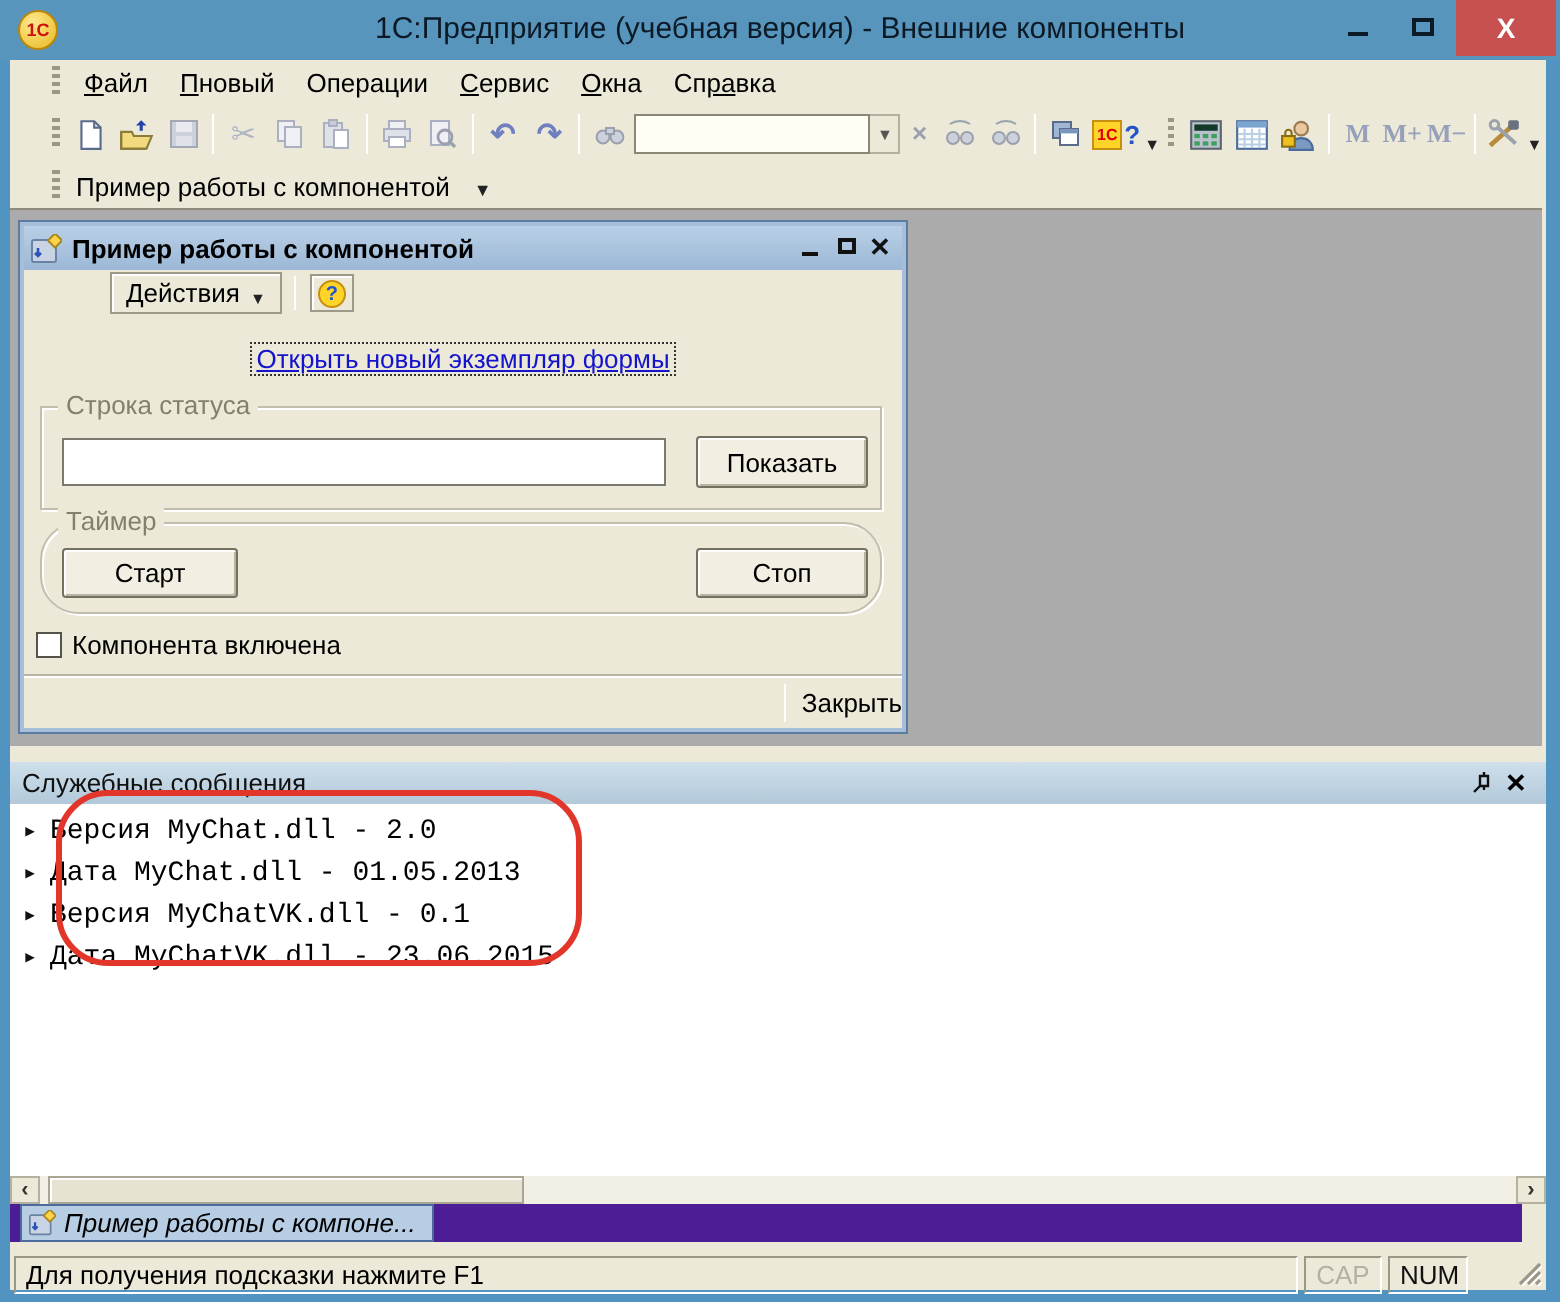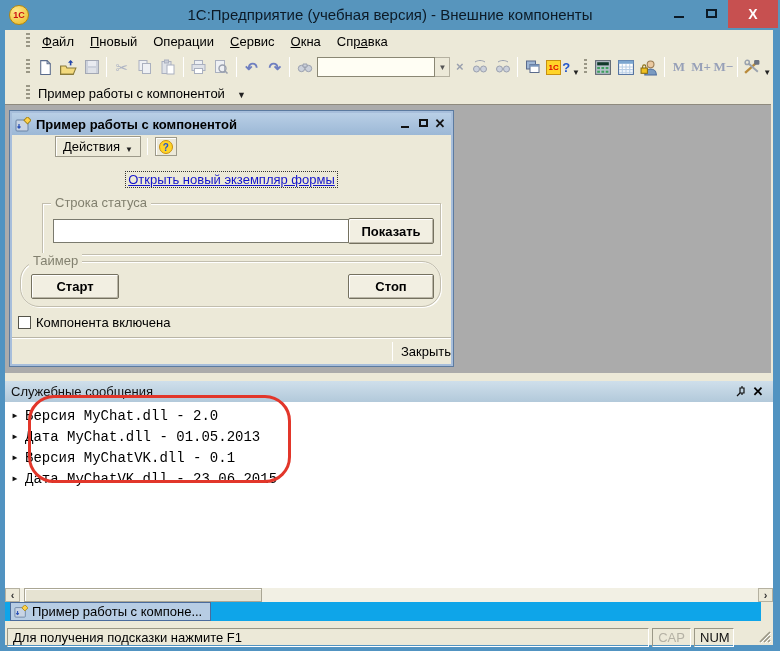--- a/index.html
+++ b/index.html
@@ -82,27 +82,27 @@
   .help-circle { width:14px; height:14px; border-radius:50%; background:#ffd428; border:1px solid #c89010;
                  color:#2255cc; font-weight:bold; font-size:10px; text-align:center; line-height:13px; }
   .ctb-sep { width:1px; height:17px; background:#c6c2b0; border-right:1px solid #fff; margin-left:6px; }
 
   .clink-row { position:absolute; left:0; right:0; top:58px; text-align:center; }
   .clink { display:inline-block; color:#1414cc; text-decoration:underline; border:1px dotted #333; padding:0 2px; }
 
   .cgroup { position:absolute; left:8px; right:10px; border:1px solid #c2beae;
             box-shadow:inset 1px 1px 0 #fff, 1px 1px 0 #fff; }
   .cgroup-label { position:absolute; top:-9px; left:8px; background:#ece9d8; padding:0 4px; color:#82806f; }
-  .grp-status { top:90px; height:52px;margin-left:22px; }
+  .grp-status { top:90px; height:52px; }
   .grp-timer { top:148px; height:46px;border-radius:19px; }
   .cinput { position:absolute; left:10px; top:15px; width:302px; height:24px; border:1px solid #7a7a6e;
             background:#fff; padding:0 4px; font:13px "Liberation Sans",sans-serif; }
   .cbutton { position:absolute; height:26px; background:#f2efe2; border:1px solid #75715f; border-radius:2px;
              box-shadow:inset 1px 1px 0 #fff, inset -1px -1px 0 #b9b5a6; text-align:center; font-size:13px;
-             display:flex; align-items:center; justify-content:center;font-weight:bold; }
+             display:flex; align-items:center; justify-content:center; }
   .btn-show { right:6px; top:14px; width:86px; }
   .btn-start { left:10px; top:12px; width:88px; height:25px; }
   .btn-stop { right:6px; top:12px; width:86px; height:25px; }
 
   .cb-row { position:absolute; left:6px; top:202px; display:flex; align-items:center; }
   .cb-box { width:13px; height:13px; background:#fff; border:1px solid #55544a; margin-right:5px; }
 
   .cbottom { position:absolute; left:0; right:0; bottom:0; height:27px; border-top:1px solid #b9b5a6;
              box-shadow:0 1px 0 #fff inset; display:flex; align-items:center; justify-content:flex-end; }
   .cbottom-sep { width:1px; height:19px; background:#c6c2b0; border-right:1px solid #fff; margin-right:8px; }
@@ -124,21 +124,21 @@
 
   
   .hscroll { position:absolute; left:0; right:0; top:484px; height:14px; background:#f2f0e4; display:flex; }
   .sbtn { width:15px; height:14px; background:#ece9d8; border:1px solid #b5b1a0; text-align:center; line-height:12px;
           font-weight:bold; font-size:11px; color:#333; }
   .sb-track { position:relative; flex:1; }
   .sb-thumb { position:absolute; left:4px; top:0; width:238px; height:14px; background:#e6e3d2;
               border:1px solid #aaa694; box-shadow:inset 1px 1px 0 #fff; }
 
   
-  .tabbar { position:absolute; left:0; right:12px; top:498px; height:19px; background:#0ea5e9; }
+  .tabbar { position:absolute; left:0; right:12px; top:498px; height:19px; background:#4c1d95;font-style:italic; }
   .tab { position:absolute; left:5px; top:0; height:19px; background:#b7cde4; border:1px solid #4a6b9c;
          display:flex; align-items:center; padding:0 8px 0 3px; }
   .tab-label { margin-left:4px; font-size:13px; }
 
   
   .statusbar { position:absolute; left:0; right:0; top:517px; bottom:0; background:#ece9d8; }
   .spanel { position:absolute; top:7px; height:19px; line-height:18px; padding:0 5px;
             border:1px solid; border-color:#9a9786 #fff #fff #9a9786; }
   .sp-hint { left:2px; right:124px; }
   .sp-cap { right:82px; width:39px; text-align:center; color:#b4b1a4; }

